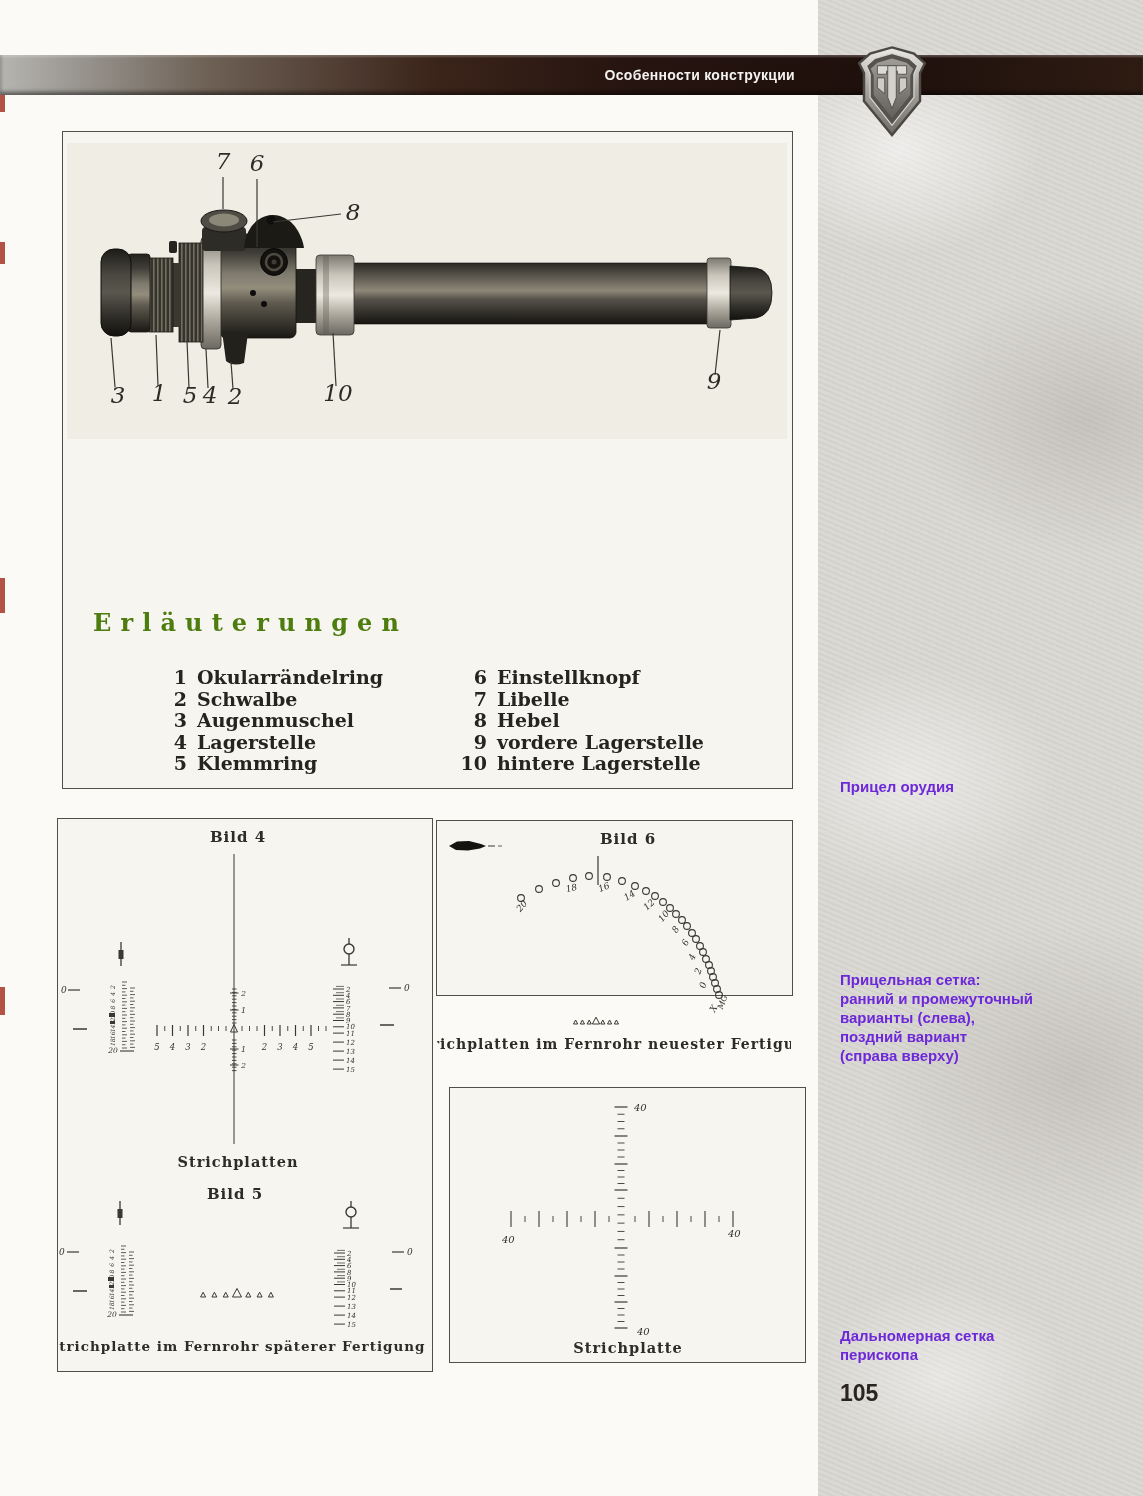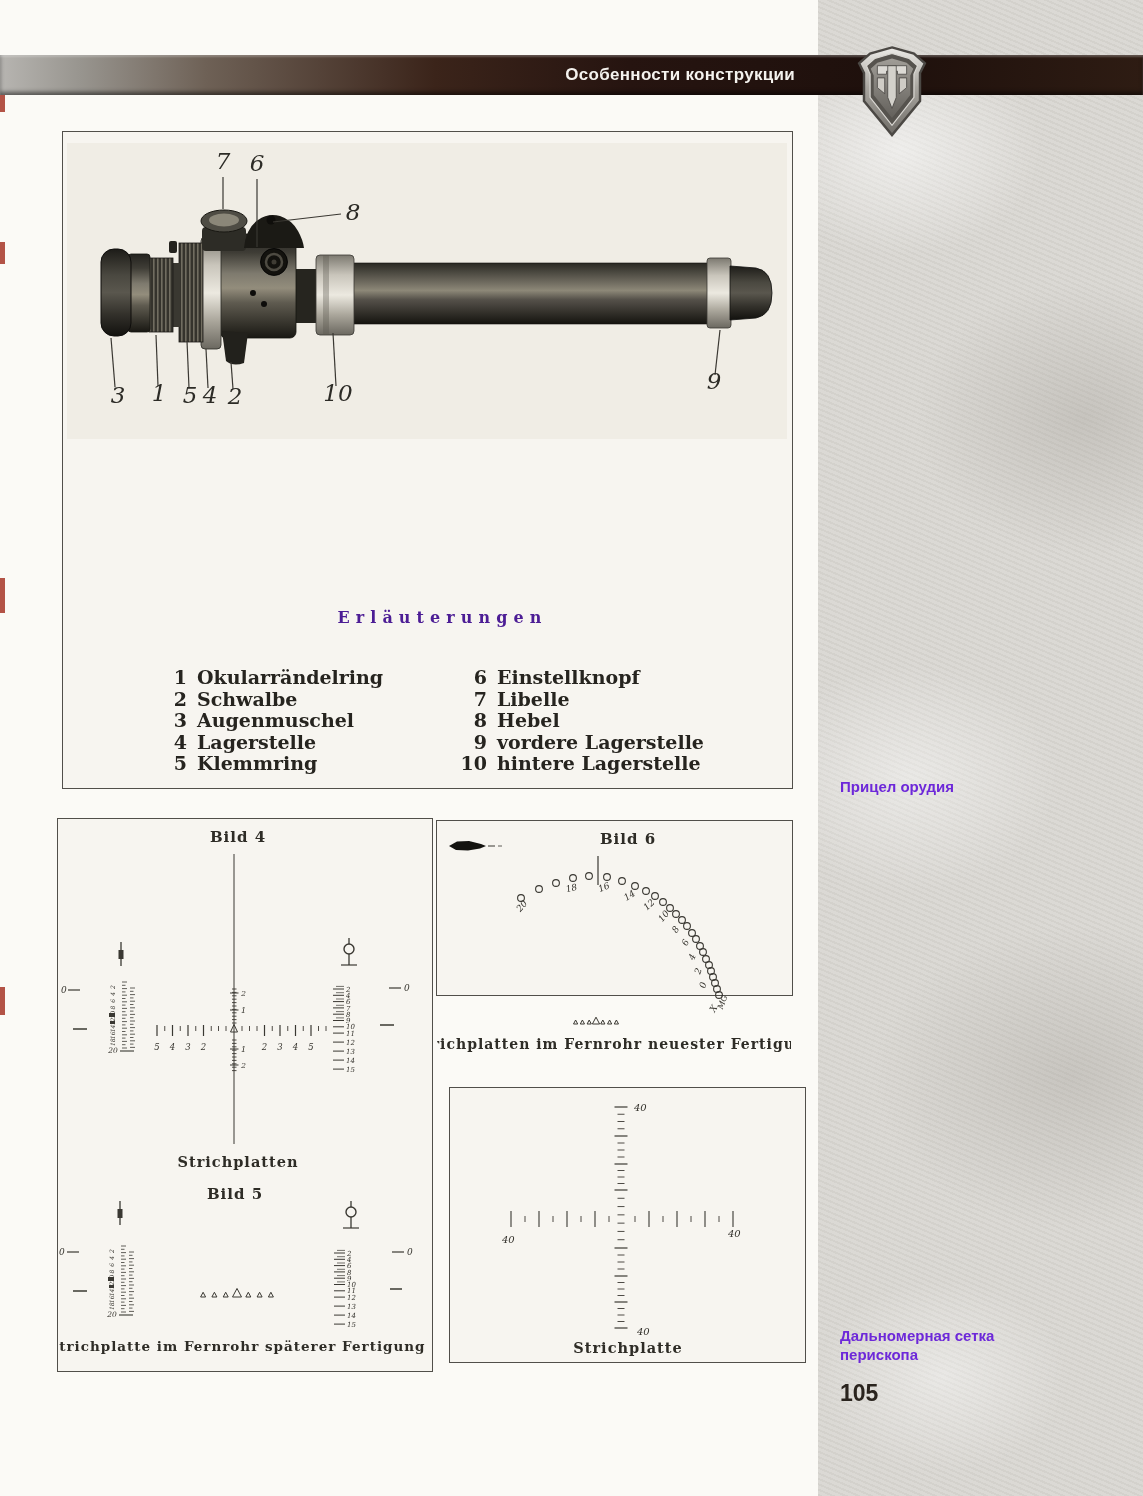--- a/index.html
+++ b/index.html
@@ -12,33 +12,33 @@
       radial-gradient(ellipse 260px 210px at 82% 28%, rgba(165,161,154,.38), rgba(165,161,154,0) 65%),
       radial-gradient(ellipse 250px 190px at 28% 52%, rgba(255,255,255,.42), rgba(255,255,255,0) 60%),
       radial-gradient(ellipse 300px 230px at 78% 72%, rgba(160,156,149,.32), rgba(160,156,149,0) 66%),
       radial-gradient(ellipse 210px 160px at 38% 92%, rgba(255,255,255,.4), rgba(255,255,255,0) 60%),
       repeating-linear-gradient(23deg, rgba(138,134,127,.07) 0 2px, rgba(255,255,255,.06) 2px 5px);}
   
   .hbar{position:absolute;left:0;top:55px;width:1143px;height:40px;
     background:linear-gradient(90deg,#b7b5b1 0%,#98958f 7%,#6e6156 18%,#3b241a 38%,#261410 55%,#1e100c 78%,#2e1c13 100%);
     box-shadow:inset 0 2px 2px rgba(255,255,255,.25), inset 0 -3px 4px rgba(0,0,0,.5);}
   .htitle{position:absolute;top:55px;right:348px;height:55px;line-height:40px;
-    color:#f4f2ee;font-size:17px;font-weight:700;letter-spacing:.3px;}
+    color:#f4f2ee;font-size:14px;font-weight:700;letter-spacing:.3px;}
   .logo{position:absolute;left:853px;top:45px;width:78px;height:95px;}
   .redmark{position:absolute;left:0;width:5px;background:#a63527;opacity:.85;}
   
   .fbox{position:absolute;background:#f7f5f0;border:1.5px solid #514f4a;box-sizing:border-box;}
   #box1{left:62px;top:131px;width:731px;height:658px;}
   #box2{left:57px;top:818px;width:376px;height:554px;}
   #box3{left:436px;top:820px;width:357px;height:176px;}
   #box4{left:449px;top:1087px;width:357px;height:276px;}
   .fig-title{position:absolute;top:357px;left:0;width:100%;text-align:center;padding-left:46px;box-sizing:border-box;
     font-family:"DejaVu Serif",serif;font-weight:700;font-size:24px;color:#1f1e1b;}
-  .fig-sub{position:absolute;top:476px;left:0;width:100%;text-align:center;padding-left:30px;box-sizing:border-box;
-    font-family:"DejaVu Serif",serif;font-weight:700;font-size:16px;letter-spacing:.38em;color:#4c1d95;}
+  .fig-sub{position:absolute;top:476px;left:0;width:100%;padding-left:30px;box-sizing:border-box;
+    font-family:"DejaVu Serif",serif;font-weight:700;font-size:24px;letter-spacing:.38em;color:#4d7c0f;}
   .legend{position:absolute;top:534px;left:0;width:100%;font-family:"DejaVu Serif",serif;font-weight:700;
     font-size:19px;color:#26241f;}
   .lcol{position:absolute;top:0;}
   .lcol1{left:88px;}
   .lcol2{left:388px;}
   .lrow{display:flex;align-items:baseline;height:21.6px;}
   .ln{width:36px;text-align:right;}
   .ll{margin-left:10px;white-space:nowrap;}
   
   .scap{position:absolute;color:#6d28d9;font-weight:700;font-size:15px;line-height:19px;white-space:pre-line;}
@@ -604,17 +604,22 @@
           <line x1="690" y1="1215" x2="690" y2="1221" stroke="#3a3832" stroke-width="0.9"></line>
           <line x1="718" y1="1215" x2="718" y2="1221" stroke="#3a3832" stroke-width="0.9"></line>
           <text x="501" y="1242" font-size="10" class="hnum">40</text>
           <text x="727" y="1236" font-size="10" class="hnum">40</text>
           <text x="627" y="1352" font-size="14.5" text-anchor="middle" class="cap">Strichplatte</text>
         </g>
       </svg>
   </div>
 
   <div class="scap" style="left:840px;top:777px;">Прицел орудия</div>
+  <div class="scap" style="left:840px;top:970px;">Прицельная сетка:
+ранний и промежуточный
+варианты (слева),
+поздний вариант
+(справа вверху)</div>
   <div class="scap" style="left:840px;top:1326px;">Дальномерная сетка
 перископа</div>
   <div class="pageno">105</div>
 
 </div>
 
 </body></html>

